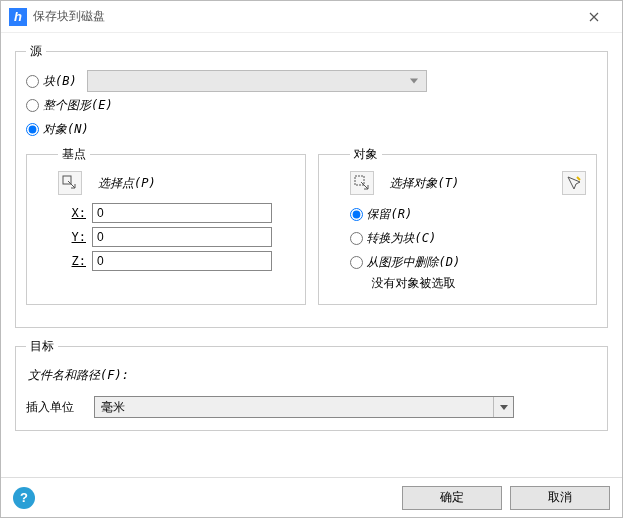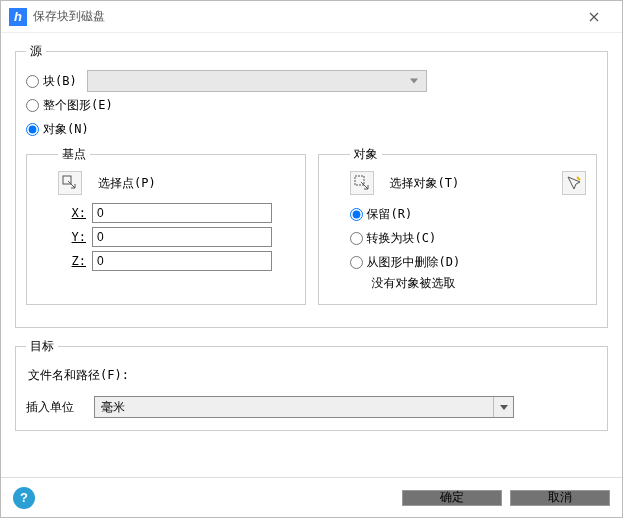--- a/index.html
+++ b/index.html
@@ -207,26 +207,26 @@
     width: 22px; height: 22px;
     border-radius: 50%;
     background: #2a9fd6;
     color: #fff;
     display: flex; align-items: center; justify-content: center;
     font-weight: bold;
     font-size: 13px;
   }
   .footer-spacer { flex: 1; }
   .dlg-btn {
-    width: 100px; height: 16px;
+    width: 100px; height: 24px;
     border: 1px solid #999;
-    background: #737373;
-    display: flex; align-items: center; justify-content: center;
-  }
-  .mono { font-family: "SimSun", monospace; }
+    background: #e5e5e5;
+    display: flex; align-items: center; justify-content: center;
+  }
+  .mono { font-family: "SimSun", monospace; font-style: italic; }
 </style>
 </head>
 <body>
 
 <div class="window">
 
   <div class="titlebar">
     <div class="app-icon">h</div>
     <div class="title-text">保存块到磁盘</div>
     <div class="title-spacer"></div>

